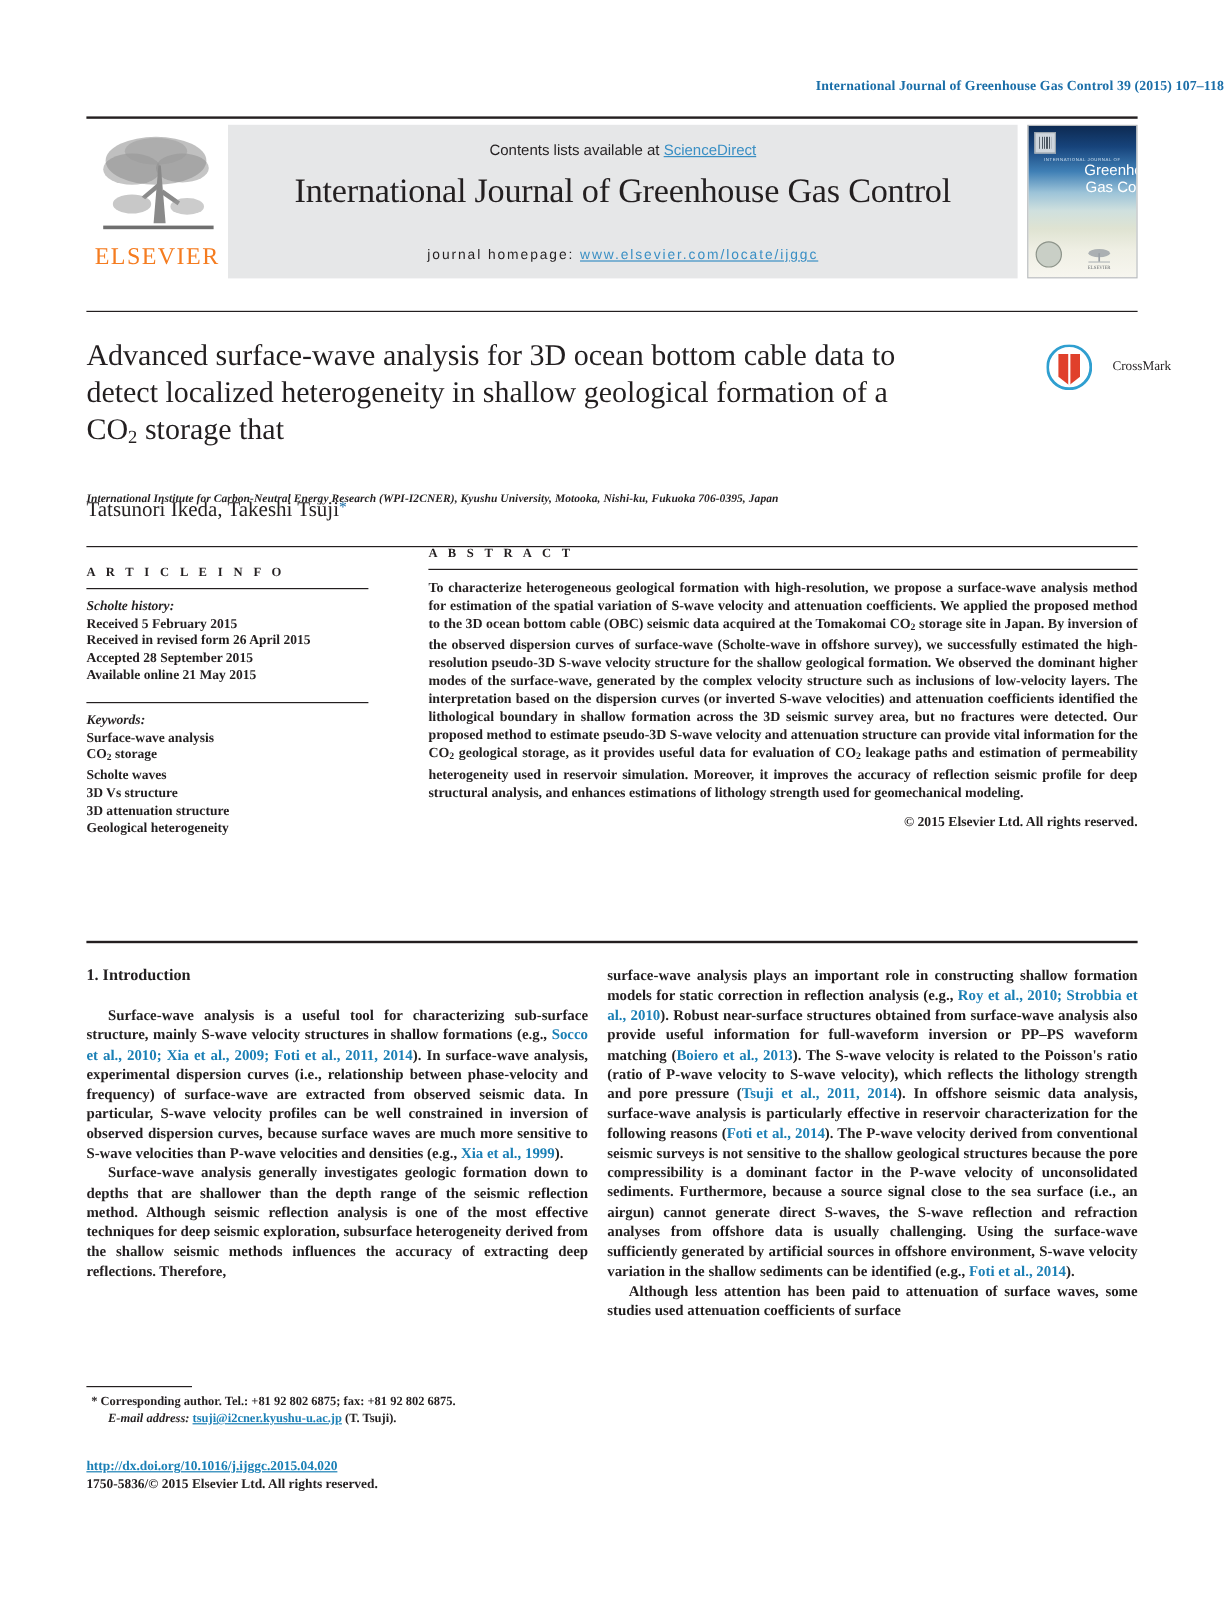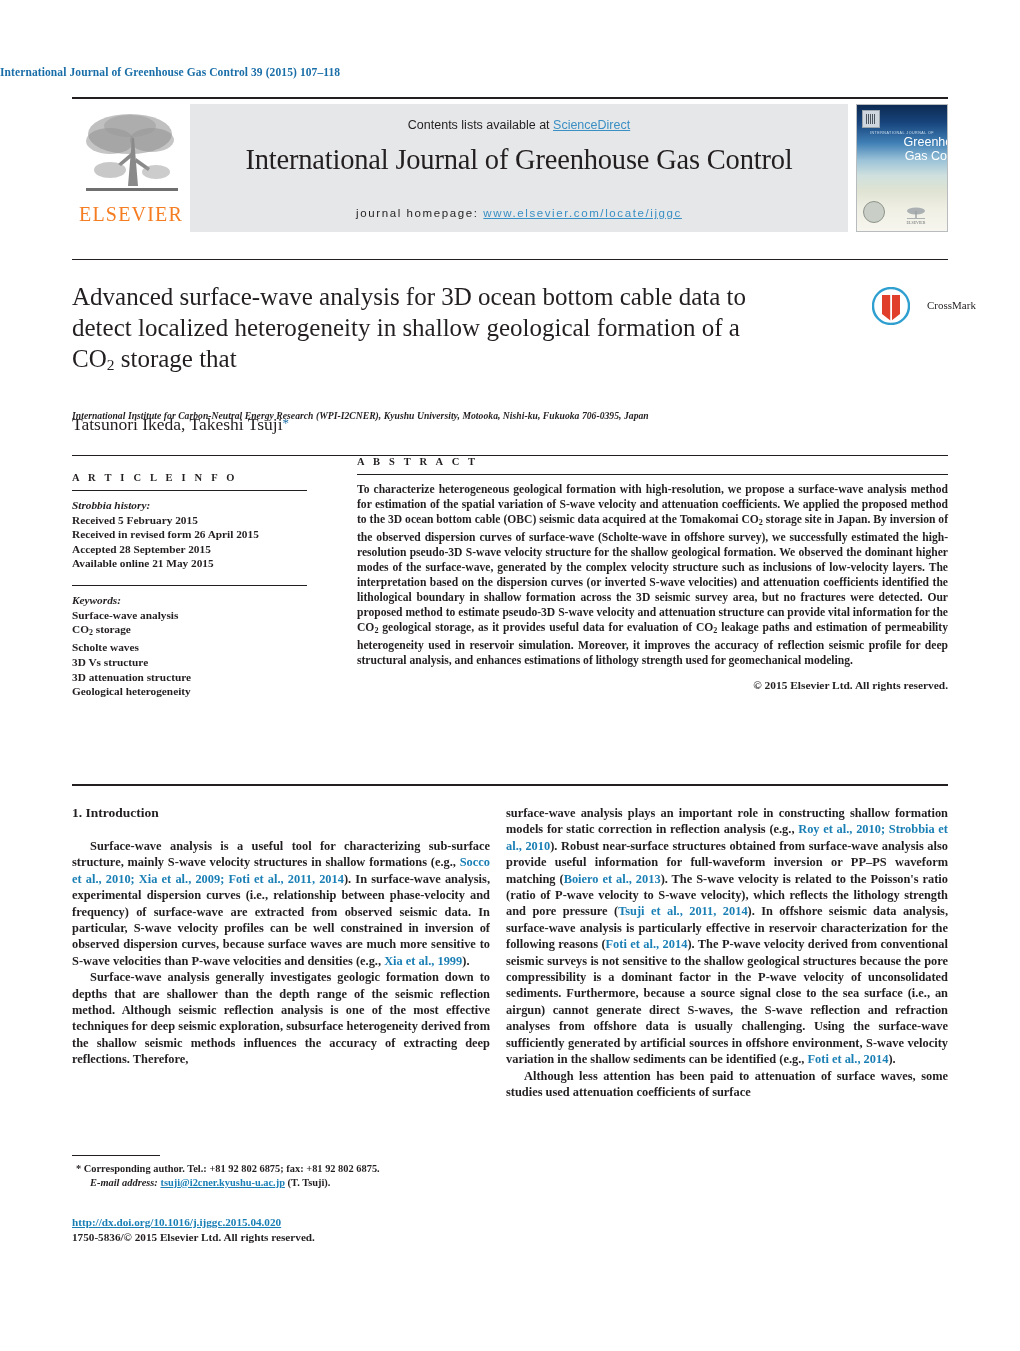--- a/index.html
+++ b/index.html
@@ -20,21 +20,21 @@
     left: 0; top: 0;
     width: 1020px;
     height: 1351px;
   }
 
   
   .running-head {
     position: absolute;
     left: 0; top: 66px;
     width: 1020px;
-    text-align: left;
+    text-align: right;
     font-family: "Liberation Serif", serif;
     font-weight: bold;
     font-size: 11.5px;
     color: #1a6ea8;
     letter-spacing: 0.1px;
   }
 
   
   .masthead {
     position: absolute;
@@ -465,21 +465,21 @@
   </div>
 
   <div class="affiliation">International Institute for Carbon-Neutral Energy Research (WPI-I2CNER), Kyushu University, Motooka, Nishi-ku, Fukuoka 706-0395, Japan</div>
 
   <div class="info-rule-top"></div>
 
   <div class="info-col">
     <div class="sec-head">A R T I C L E   I N F O</div>
     <div class="thin-rule"></div>
     <div class="info-block">
-      <div class="lbl">Strobbia history:</div>
+      <div class="lbl">Scholte history:</div>
       <div>Received 5 February 2015</div>
       <div>Received in revised form 26 April 2015</div>
       <div>Accepted 28 September 2015</div>
       <div>Available online 21 May 2015</div>
     </div>
     <div class="kw-rule"></div>
     <div class="info-block">
       <div class="lbl">Keywords:</div>
       <div>Surface-wave analysis</div>
       <div>CO<sub>2</sub> storage</div>

